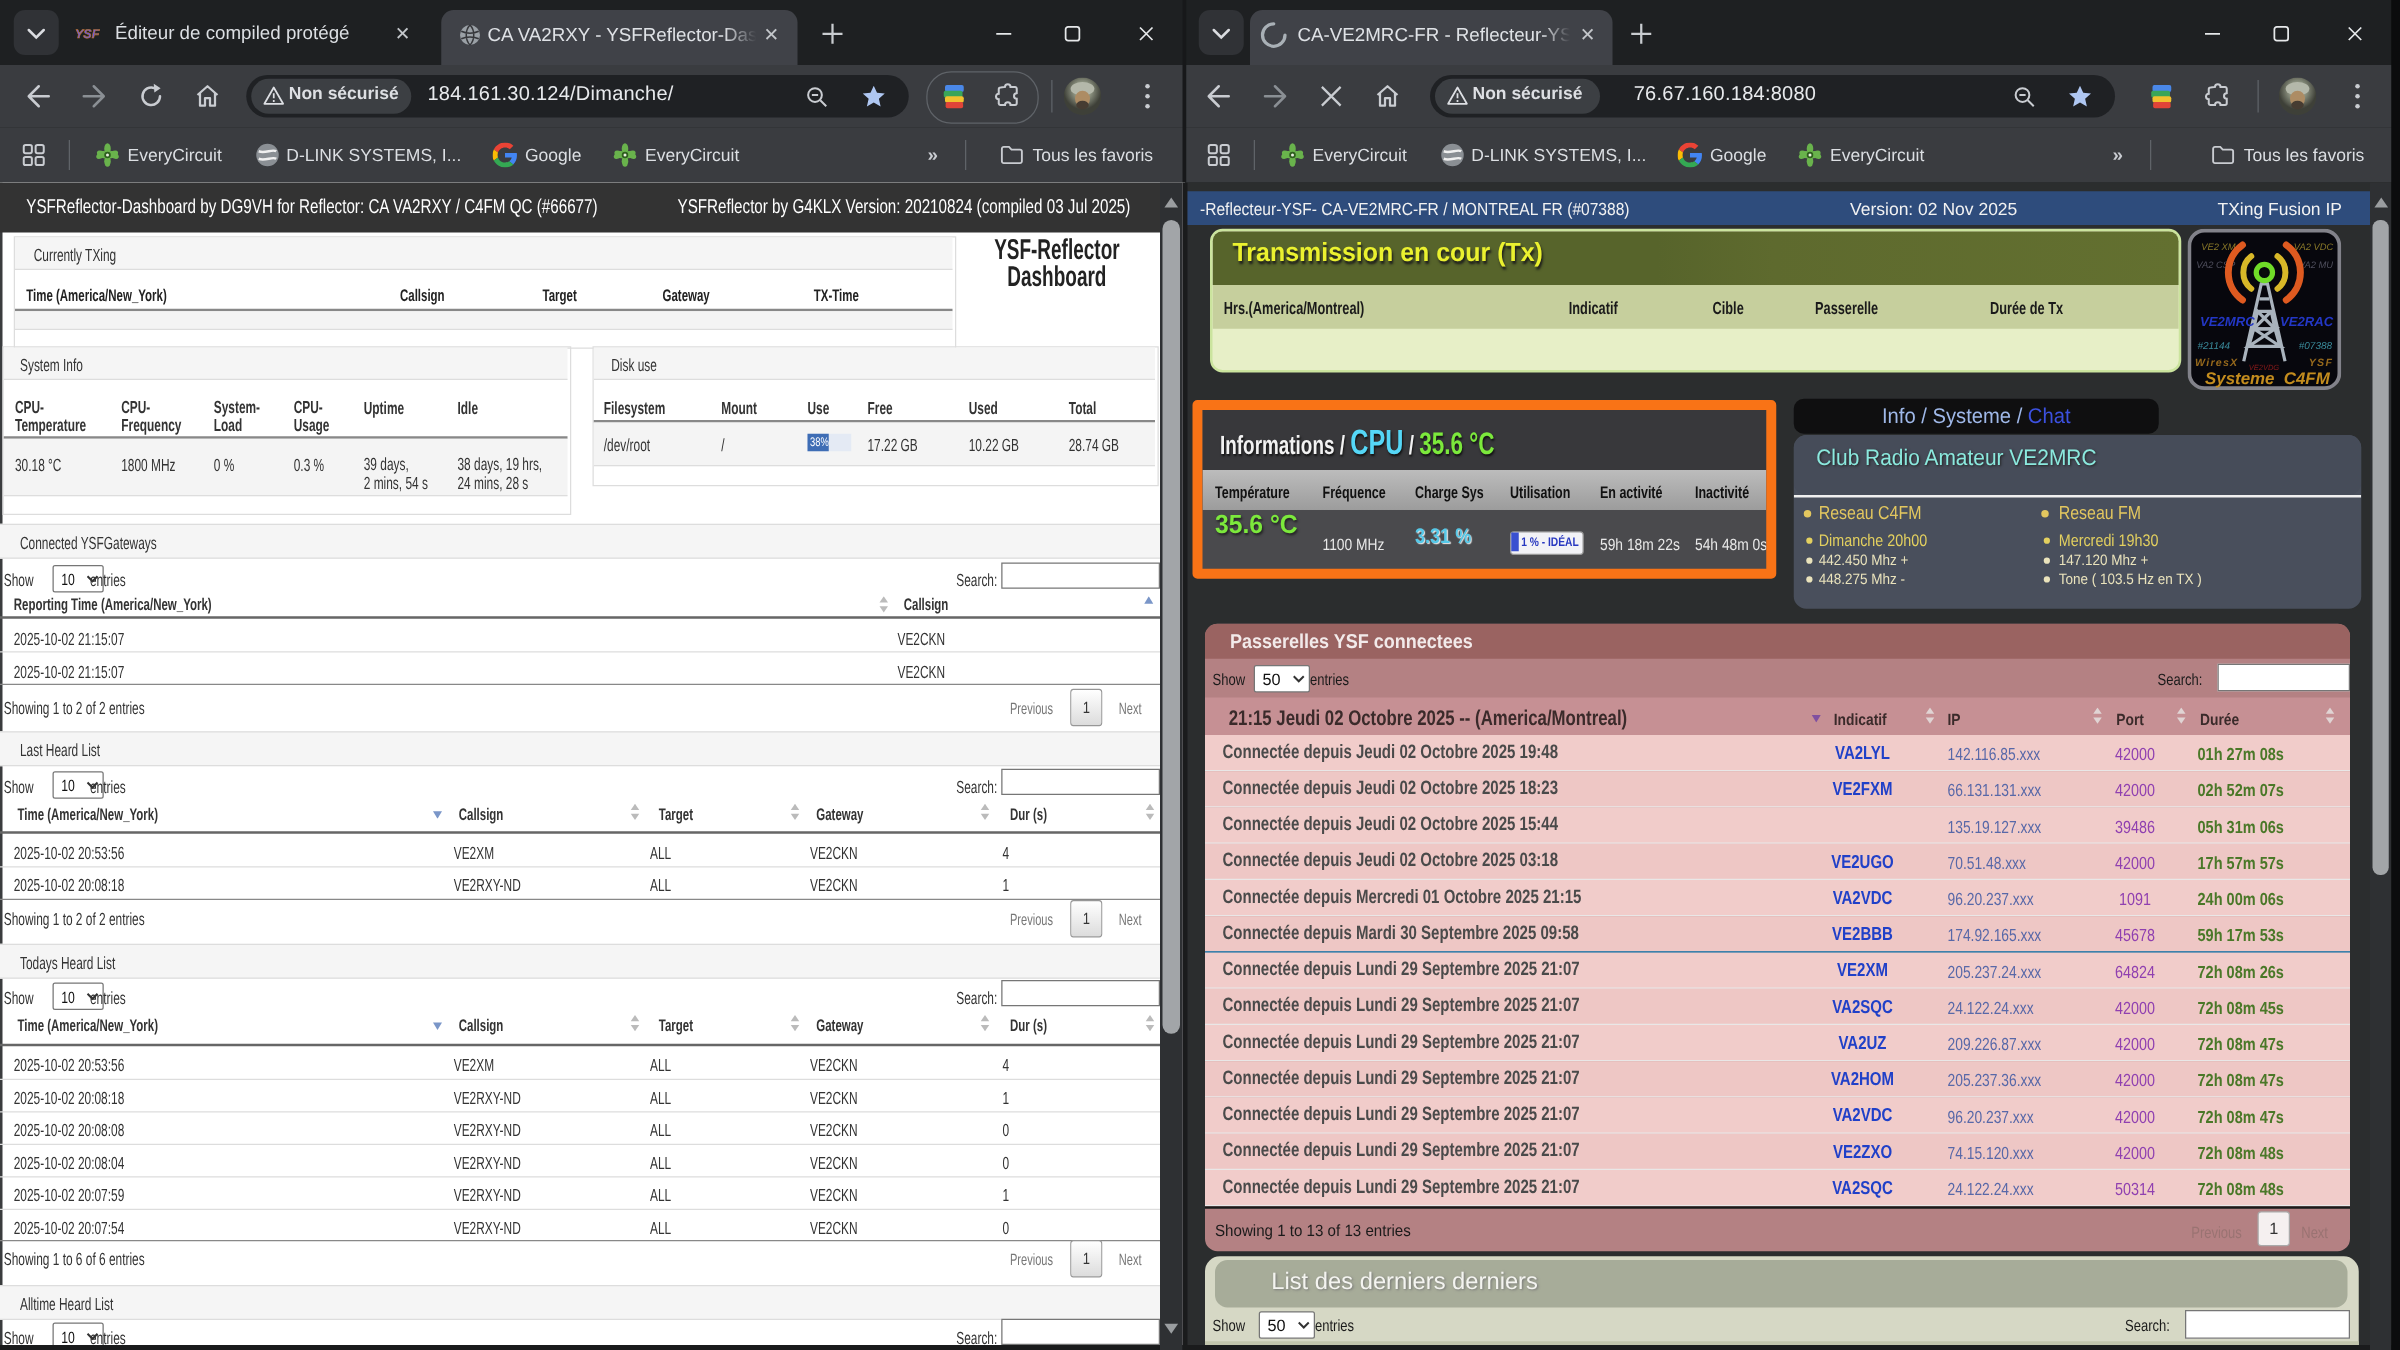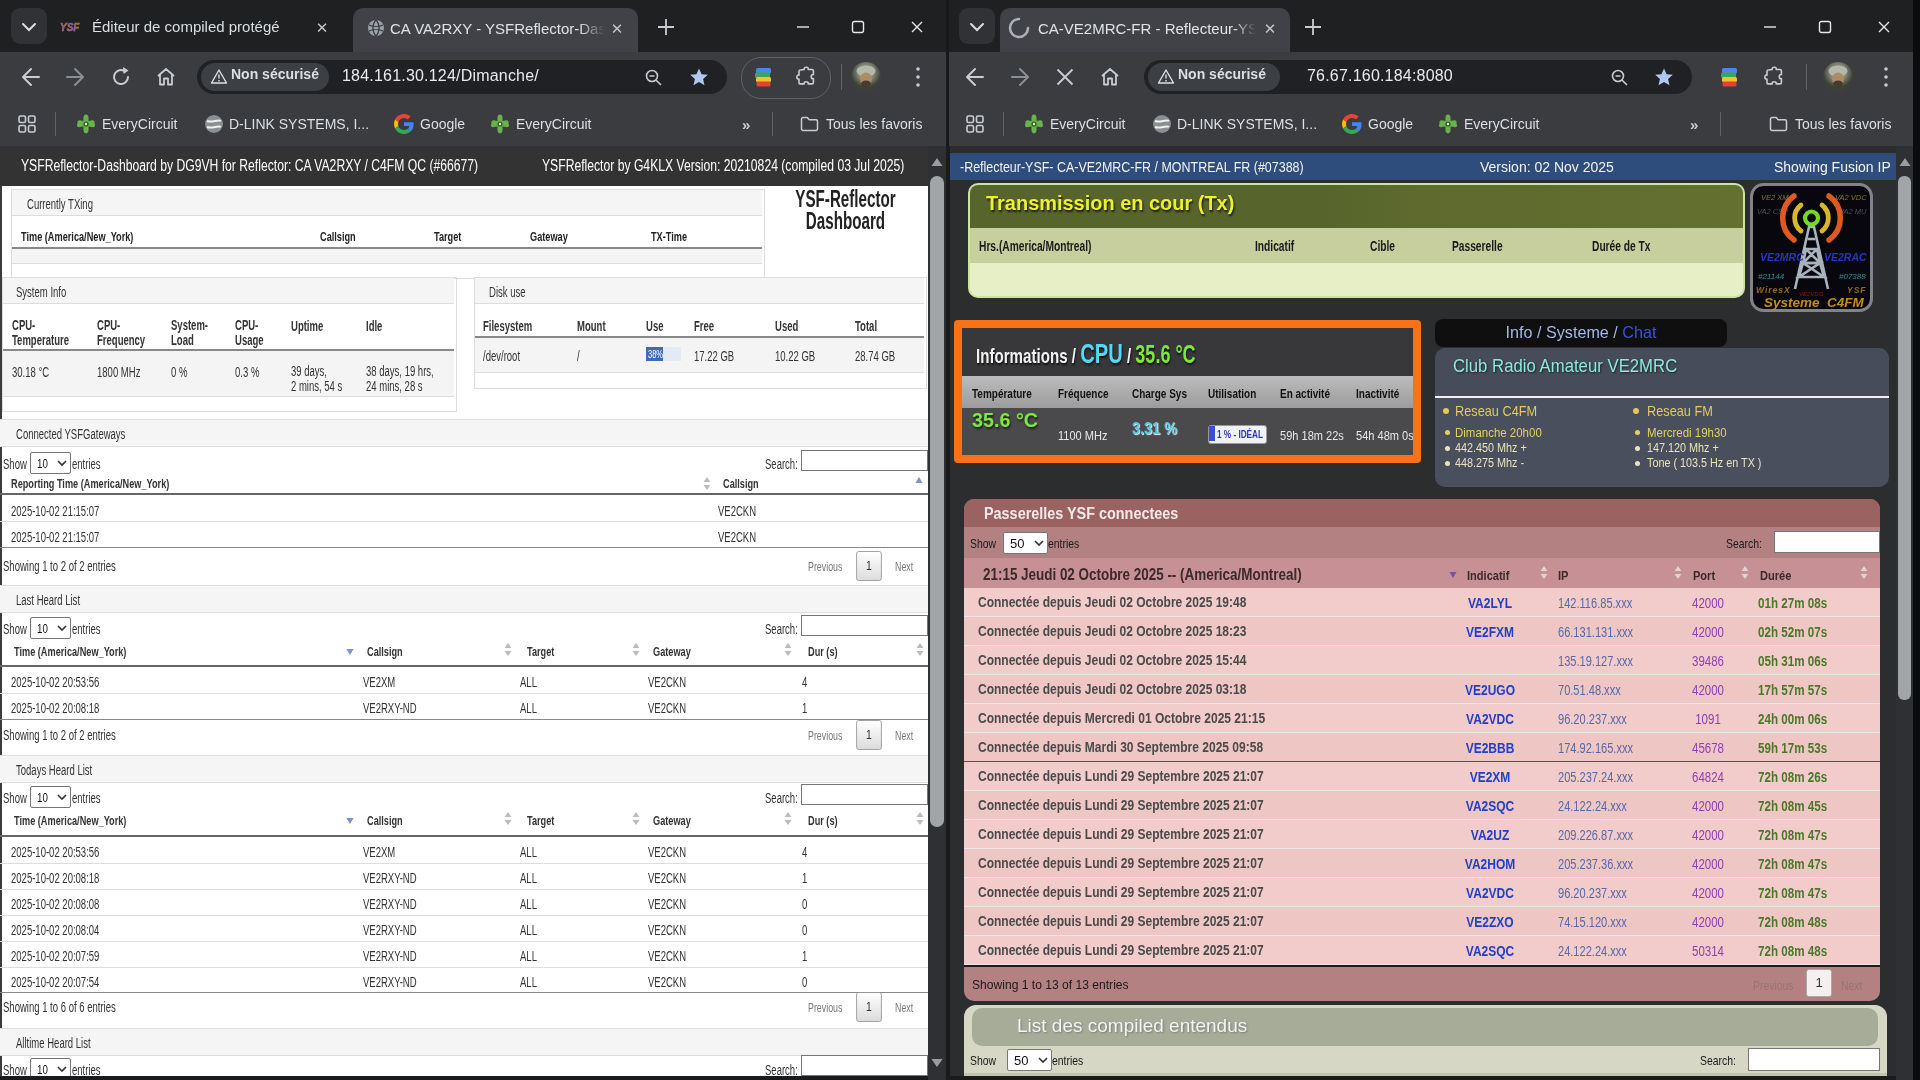--- a/index.html
+++ b/index.html
@@ -21,21 +21,21 @@
   .urltx{position:absolute;top:7px;font-size:16px;color:#E8EAED;letter-spacing:0.2px;}
   .bmtx{position:absolute;top:116px;font-size:14px;color:#DCDFE3;}
   .vsep{position:absolute;width:1px;background:#5F6368;}
   
   .lp{font-size:13px;color:#333;}
   .lp .tx{font-size:14px;transform:scaleX(.68);transform-origin:0 50%;}
   .lp .pgl{transform:scaleX(.68);transform-origin:0 50%;}
   .lp .pgbtn{transform:scaleX(.8);transform-origin:50% 50%;}
   .lp .selbox span{transform:scaleX(.75);transform-origin:0 50%;}
   .band{position:absolute;background:#F5F5F5;border-top:1px solid #DDD;border-bottom:1px solid #DDD;}
-  .selbox{position:absolute;width:39px;height:20px;background:#FFF;border:1px solid #767676;border-radius:2px;}
+  .selbox{position:absolute;width:39px;height:20px;background:#FFF;border:1px solid #767676;border-radius:2px;margin-left:12px;}
   .selbox span{position:absolute;left:6px;top:3px;font-size:13px;color:#111;}
   .selbox svg{position:absolute;right:3px;top:5px;}
   .sinput{position:absolute;background:#FFF;border:1px solid #767676;}
   .pgbtn{position:absolute;width:30px;height:28px;border:1px solid #979797;border-radius:3px;
          background:linear-gradient(#FFFFFF,#DCDCDC);text-align:center;line-height:28px;font-size:13px;color:#333;}
   .pgl{position:absolute;font-size:13px;color:#777;}
   .rowline{position:absolute;height:1px;background:#DDDDDD;}
   .hline2{position:absolute;height:2px;background:#666;}
   .b{font-weight:bold;}
 </style>
@@ -578,21 +578,21 @@
 <svg class="abs" style="left:931px;top:1058px;" width="12" height="10">
     <path d="M6 9 L0.5 1 H11.5 Z" fill="#9A9DA0"></path>
   </svg>
 
 <div class="abs" style="left:946px;top:146px;width:974px;height:934px;background:#2B2D2E;overflow:hidden;">
 <div class="abs" style="left:0;top:0;width:4px;height:934px;background:#1A1B1C;"></div>
 
 <div class="abs" style="left:4px;top:7px;width:946px;height:27px;background:#2E4C7C;"></div>
 <div class="tx" style="left:14px;top:13px;font-size:14px;color:#F2F2F2;transform:scaleX(.89);transform-origin:0 50%;">-Reflecteur-YSF- CA-VE2MRC-FR / MONTREAL FR (#07388)</div>
 <div class="tx" style="left:534px;top:13px;font-size:14px;color:#F2F2F2;">Version: 02 Nov 2025</div>
-<div class="tx" style="left:828px;top:13px;font-size:14px;color:#F2F2F2;">Showing Fusion IP</div>
+<div class="tx" style="left:828px;top:13px;font-size:14px;color:#F2F2F2;">TXing Fusion IP</div>
 
 <div class="abs" style="left:22px;top:37px;width:773px;height:111px;border-radius:10px;border:2px solid #CBE49E;background:#E7EFC7;overflow:hidden;">
   <div class="abs" style="left:0;top:0;width:773px;height:43px;background:linear-gradient(90deg,#57642B 0%,#57642B 46%,#5E6A2E 58%,#637030 100%);"></div>
   <div class="tx b" style="left:16px;top:6px;font-size:21px;color:#EBF12F;text-shadow:1px 2px 2px #1A1A1A;transform:scaleX(.95);transform-origin:0 50%;">Transmission en cour (Tx)</div>
   <div class="abs" style="left:0;top:43px;width:773px;height:35px;background:#C6CF9D;"></div>
   <div class="tx b" style="left:9px;top:53px;font-size:14px;color:#1A1A1A;transform:scaleX(.73);transform-origin:0 50%;">Hrs.(America/Montreal)</div>
   <div class="tx b" style="left:285px;top:53px;font-size:14px;color:#1A1A1A;transform:scaleX(.73);transform-origin:0 50%;">Indicatif</div>
   <div class="tx b" style="left:400px;top:53px;font-size:14px;color:#1A1A1A;transform:scaleX(.73);transform-origin:0 50%;">Cible</div>
   <div class="tx b" style="left:482px;top:53px;font-size:14px;color:#1A1A1A;transform:scaleX(.73);transform-origin:0 50%;">Passerelle</div>
   <div class="tx b" style="left:622px;top:53px;font-size:14px;color:#1A1A1A;transform:scaleX(.73);transform-origin:0 50%;">Durée de Tx</div>
@@ -811,21 +811,21 @@
   </div>
   <div class="abs" style="left:0;top:466px;width:916px;height:2px;background:#1A1A1A;"></div>
   <div class="tx" style="left:8px;top:478px;font-size:13px;color:#1A1A1A;transform:scaleX(.93);transform-origin:0 50%;">Showing 1 to 13 of 13 entries</div>
   <div class="tx" style="left:789px;top:479px;font-size:13px;color:#9A7372;transform:scaleX(.8);transform-origin:0 50%;">Previous</div>
   <div class="abs" style="left:842px;top:470px;width:24px;height:26px;background:#F5F0F0;border:1px solid #AAA;border-radius:3px;text-align:center;line-height:26px;font-size:13px;color:#333;">1</div>
   <div class="tx" style="left:877px;top:479px;font-size:13px;color:#9A7372;transform:scaleX(.8);transform-origin:0 50%;">Next</div>
 </div>
 
 <div class="abs" style="left:18px;top:859px;width:923px;height:75px;border-radius:12px 12px 0 0;background:#D6D8C5;overflow:hidden;">
   <div class="abs" style="left:8px;top:3px;width:906px;height:38px;background:#A7AC99;border-radius:10px;"></div>
-  <div class="tx" style="left:53px;top:10px;font-size:19px;color:#F4F4F0;text-shadow:1px 1px 2px #777;">List des compiled entendus</div>
+  <div class="tx" style="left:53px;top:10px;font-size:19px;color:#F4F4F0;text-shadow:1px 1px 2px #777;">List des derniers derniers</div>
   <div class="tx" style="left:6px;top:48px;font-size:13px;color:#1A1A1A;transform:scaleX(.8);transform-origin:0 50%;">Show</div>
   <div class="abs" style="left:43px;top:44px;width:43px;height:20px;background:#FFF;border:1px solid #767676;border-radius:2px;">
         <span style="position:absolute;left:6px;top:3px;font-size:13px;color:#111;">50</span>
         <svg style="position:absolute;right:3px;top:5px;" width="10" height="10">
           <path d="M1 3 L5 7 L9 3" stroke="#333" stroke-width="1.6" fill="none"></path>
         </svg>
       </div>
   <div class="tx" style="left:88px;top:48px;font-size:13px;color:#1A1A1A;transform:scaleX(.8);transform-origin:0 50%;">entries</div>
   <div class="tx" style="left:736px;top:48px;font-size:13px;color:#1A1A1A;transform:scaleX(.8);transform-origin:0 50%;">Search:</div>
   <div class="abs" style="left:784px;top:43px;width:130px;height:21px;background:#FFF;border:1px solid #767676;"></div>

